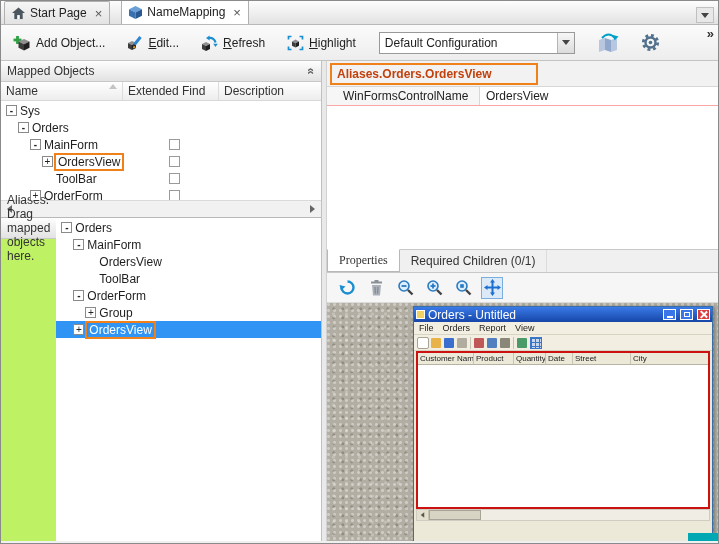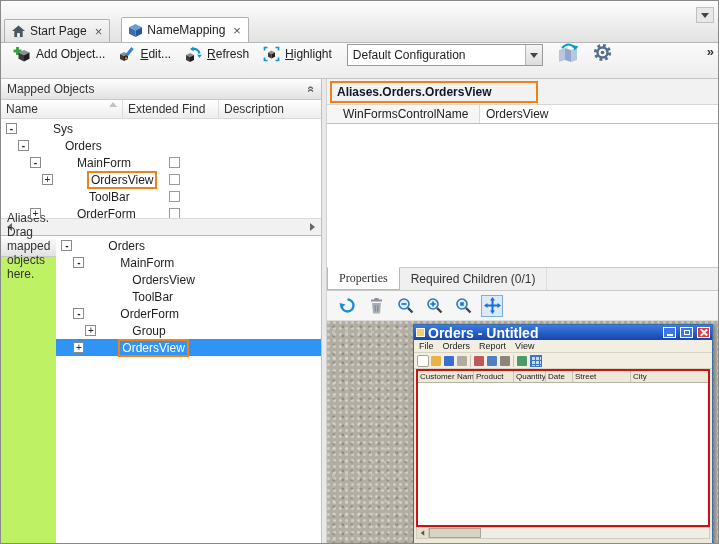--- a/index.html
+++ b/index.html
@@ -7,36 +7,36 @@
   body {
     font-family:"Liberation Sans", sans-serif;
     font-size:12px; color:#1e1e1e;
     background:#f0f0f0;
     border:1px solid #8a8a8a;
     overflow:hidden; position:relative;
   }
   u { text-decoration:underline; }
 
   
-  .tabbar { height:42px; background:linear-gradient(#fdfdfd,#e2e2e2);
+  .tabbar { height:24px; background:linear-gradient(#fdfdfd,#e2e2e2);
     border-bottom:1px solid #b8b8b8; display:flex; align-items:flex-end;
     padding-left:3px; position:relative; }
   .tab { height:23px; display:flex; align-items:center; gap:5px; padding:0 7px;
     border:1px solid #b0b0b0; border-bottom:none; border-radius:2px 2px 0 0;
     background:linear-gradient(#f6f6f6,#e3e3e3); margin-right:3px; color:#222; }
   .tab.active { background:#fff; height:25px;margin-left:8px; }
   .tab-close { color:#555; font-size:13px; line-height:1; margin-left:3px; }
   .tabbar-overflow { position:absolute; right:4px; top:6px; width:18px; height:16px;
     display:flex; align-items:center; justify-content:center; background:#e8e8e8;
     border:1px solid #c0c0c0; }
   .caret-down { width:0; height:0; border-left:4px solid transparent;
     border-right:4px solid transparent; border-top:5px solid #444; }
 
   
-  .toolbar { height:36px; display:flex; align-items:flex-end; padding:12px 6px; gap:2px;
+  .toolbar { height:36px; display:flex; align-items:center; padding:12px 6px; gap:10px;
     background:linear-gradient(#fbfbfb,#ededed); border-bottom:1px solid #c4c4c4;
     position:relative; }
   .tbtn { display:flex; align-items:center; gap:5px; padding:4px 6px; color:#222; }
   .combo { width:196px; height:22px; border:1px solid #999; background:#fff;
     display:flex; align-items:center; margin:0 7px; }
   .combo-text { flex:1; padding-left:5px; white-space:nowrap; overflow:hidden; }
   .combo-arrow { width:17px; height:100%; border-left:1px solid #b5b5b5;
     background:linear-gradient(#f6f6f6,#dcdcdc); display:flex; align-items:center;
     justify-content:center; }
   .tb-overflow { position:absolute; right:6px; top:1px; color:#333; font-weight:bold;
@@ -60,21 +60,21 @@
   .grid-cols { height:19px; display:flex; border-bottom:1px solid #d8d8d8;
     background:linear-gradient(#ffffff,#ededed); color:#333; flex:0 0 19px; }
   .gc { padding:2px 5px; border-right:1px solid #dcdcdc; display:flex;
     align-items:flex-start; }
   .gc-name { width:122px; } .gc-ext { width:96px; } .gc-desc { flex:1; border-right:none; }
   .sort-tri { width:0; height:0; border-left:4px solid transparent;
     border-right:4px solid transparent; border-bottom:5px solid #c4c4c4;
     margin-left:auto; }
 
   .tree { flex:1; background:#fff; overflow:hidden; padding-top:1px; }
-  .trow { height:17px; display:flex; align-items:center; position:relative;gap:33px; }
+  .trow { height:17px; display:flex; align-items:center; position:relative; }
   .lv0 { padding-left:5px; } .lv1 { padding-left:17px; }
   .lv2 { padding-left:29px; } .lv3 { padding-left:41px; }
   .exp { width:11px; height:11px; min-width:11px; border:1px solid #8a8a8a;
     background:#fff; font-size:10px; line-height:9px; text-align:center; color:#222;
     margin-right:3px; }
   .exp-plus::before { content:"+"; } .exp-minus::before { content:"-"; font-weight:bold; }
   .exp-spacer { width:14px; min-width:14px; }
   .tlabel { white-space:nowrap; }
   .cb { position:absolute; left:168px; top:3px; width:11px; height:11px;
     border:1px solid #9a9a9a; background:#fff; }
@@ -89,21 +89,21 @@
     border-bottom:4px solid transparent; border-right:5px solid #666; }
   .tri-r { width:0; height:0; border-top:4px solid transparent;
     border-bottom:4px solid transparent; border-left:5px solid #666; }
 
   .aliases-panel { flex:1; display:flex; flex-direction:row; background:#bef264; }
 
   
   .path-bar { height:26px; background:#f2f2f2; border-bottom:1px solid #d6d6d6;
     display:flex; align-items:center; padding-left:3px; flex:0 0 26px; }
   .path-chip { border:2px solid #f08019; padding:2px 8px 2px 5px; font-weight:bold;
-    color:#0f172a; min-width:208px; }
+    color:#c2410c; min-width:208px; }
   .prop-row { height:19px; display:flex; border-bottom:1px solid #fca5a5; flex:0 0 19px; }
   .prop-name { width:153px; background:#f6f6f6; border-right:1px solid #d8d8d8;
     display:flex; align-items:center; padding-left:16px; color:#222; }
   .prop-value { flex:1; display:flex; align-items:center; padding-left:6px; }
   .prop-space { flex:1; background:#fff; border-bottom:1px solid #c8c8c8; }
 
   .bottom-tabs { height:23px; background:#f0f0f0; display:flex; align-items:stretch;
     border-bottom:1px solid #c8c8c8; flex:0 0 23px; }
   .btab { display:flex; align-items:center; padding:0 11px; color:#333;
     border-right:1px solid #dcdcdc; }
@@ -125,21 +125,21 @@
       radial-gradient(circle at 50% 85%, rgba(255,255,255,.22) 1px, transparent 2.1px);
     background-size:6px 6px, 9px 9px, 13px 13px; }
 
   
   .app-window { position:absolute; left:86px; top:3px; width:300px; height:242px;
     border:1px solid #3a6ea5; background:#ece9d8;
     box-shadow:1px 1px 4px rgba(0,0,0,.45); }
   .aw-title { height:15px; background:linear-gradient(180deg,#3a7ae8,#1646a8);
     display:flex; align-items:center; padding:0 2px; gap:3px; }
   .aw-ticon { width:9px; height:9px; background:#f0d060; border:1px solid #fff; }
-  .aw-title-text { flex:1; color:#fff; font-size:14px; font-weight:bold;
+  .aw-title-text { flex:1; color:#fff; font-size:12px; font-weight:normal;
     white-space:nowrap; overflow:hidden; }
   .aw-btn { width:13px; height:11px; border:1px solid #fff; display:flex;
     align-items:center; justify-content:center; margin-left:1px; }
   .aw-btn.minb, .aw-btn.maxb { background:#3a76e8; }
   .aw-btn.closeb { background:#d84040; }
   .min-glyph { width:6px; height:2px; background:#fff; margin-top:5px; }
   .max-glyph { width:6px; height:5px; border:1px solid #fff; }
   .x-glyph { position:relative; width:9px; height:9px; }
   .x-glyph::before, .x-glyph::after { content:""; position:absolute; left:4px; top:0;
     width:1.5px; height:9px; background:#fff; }

